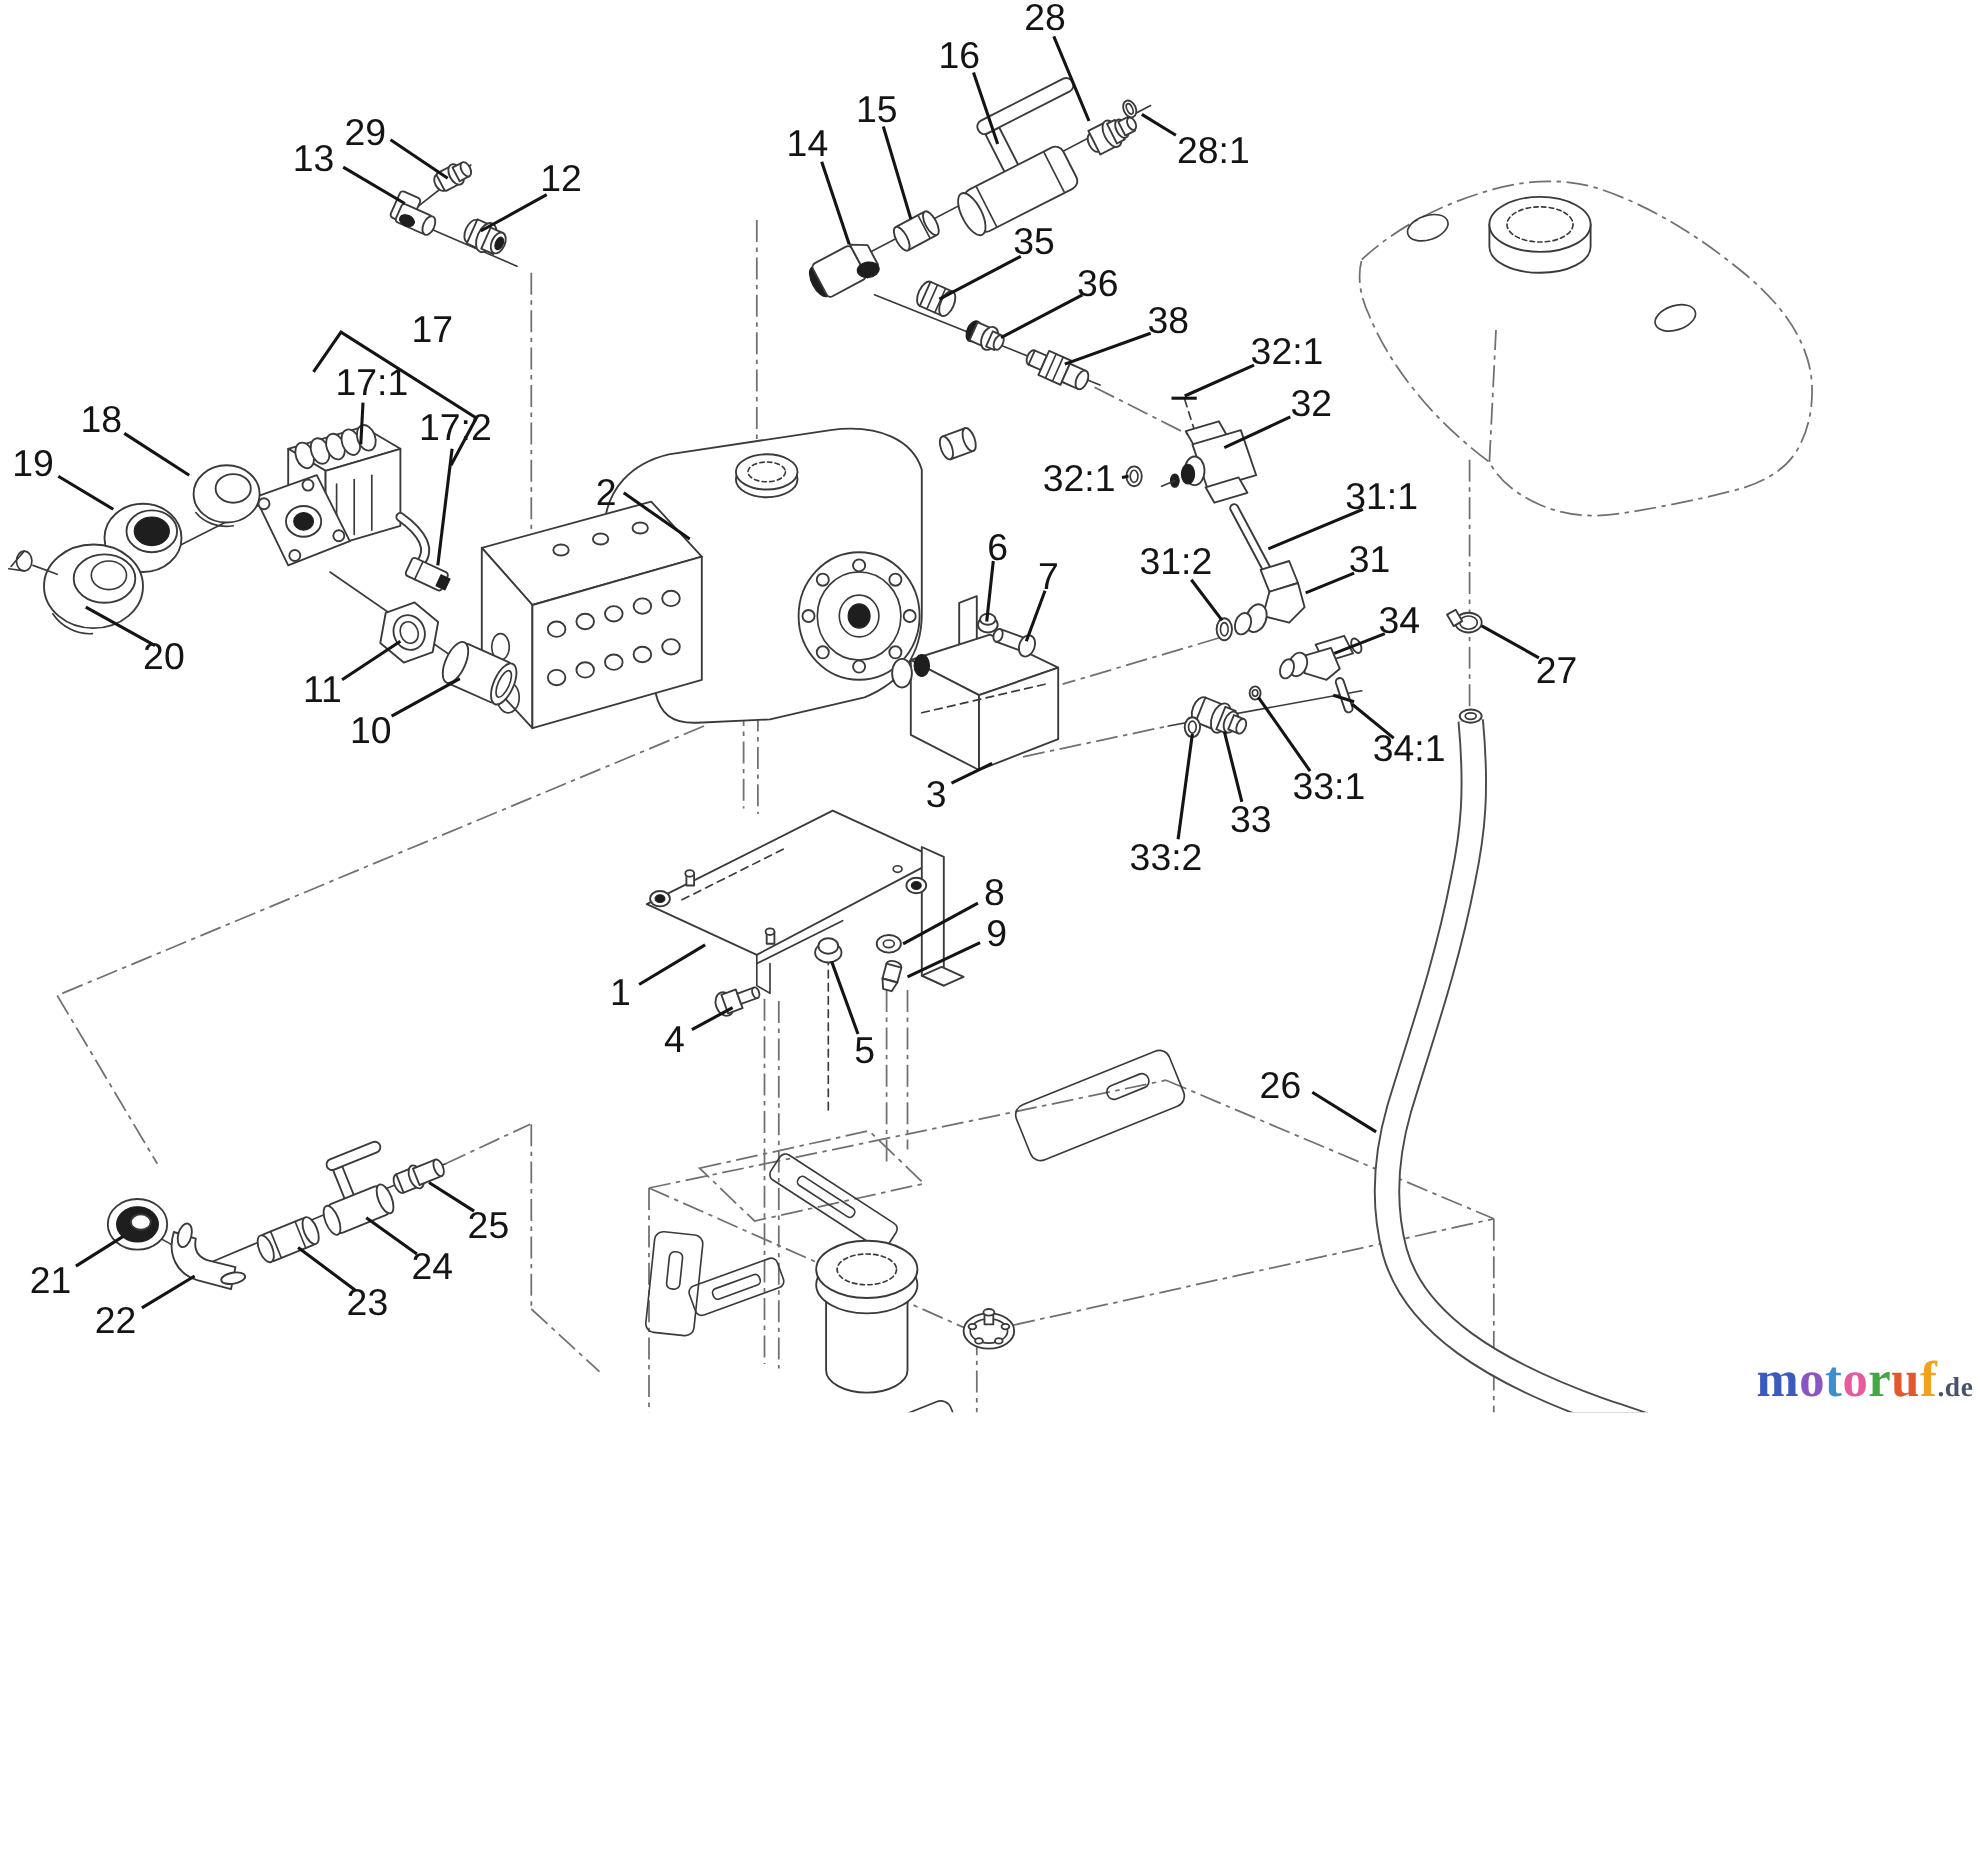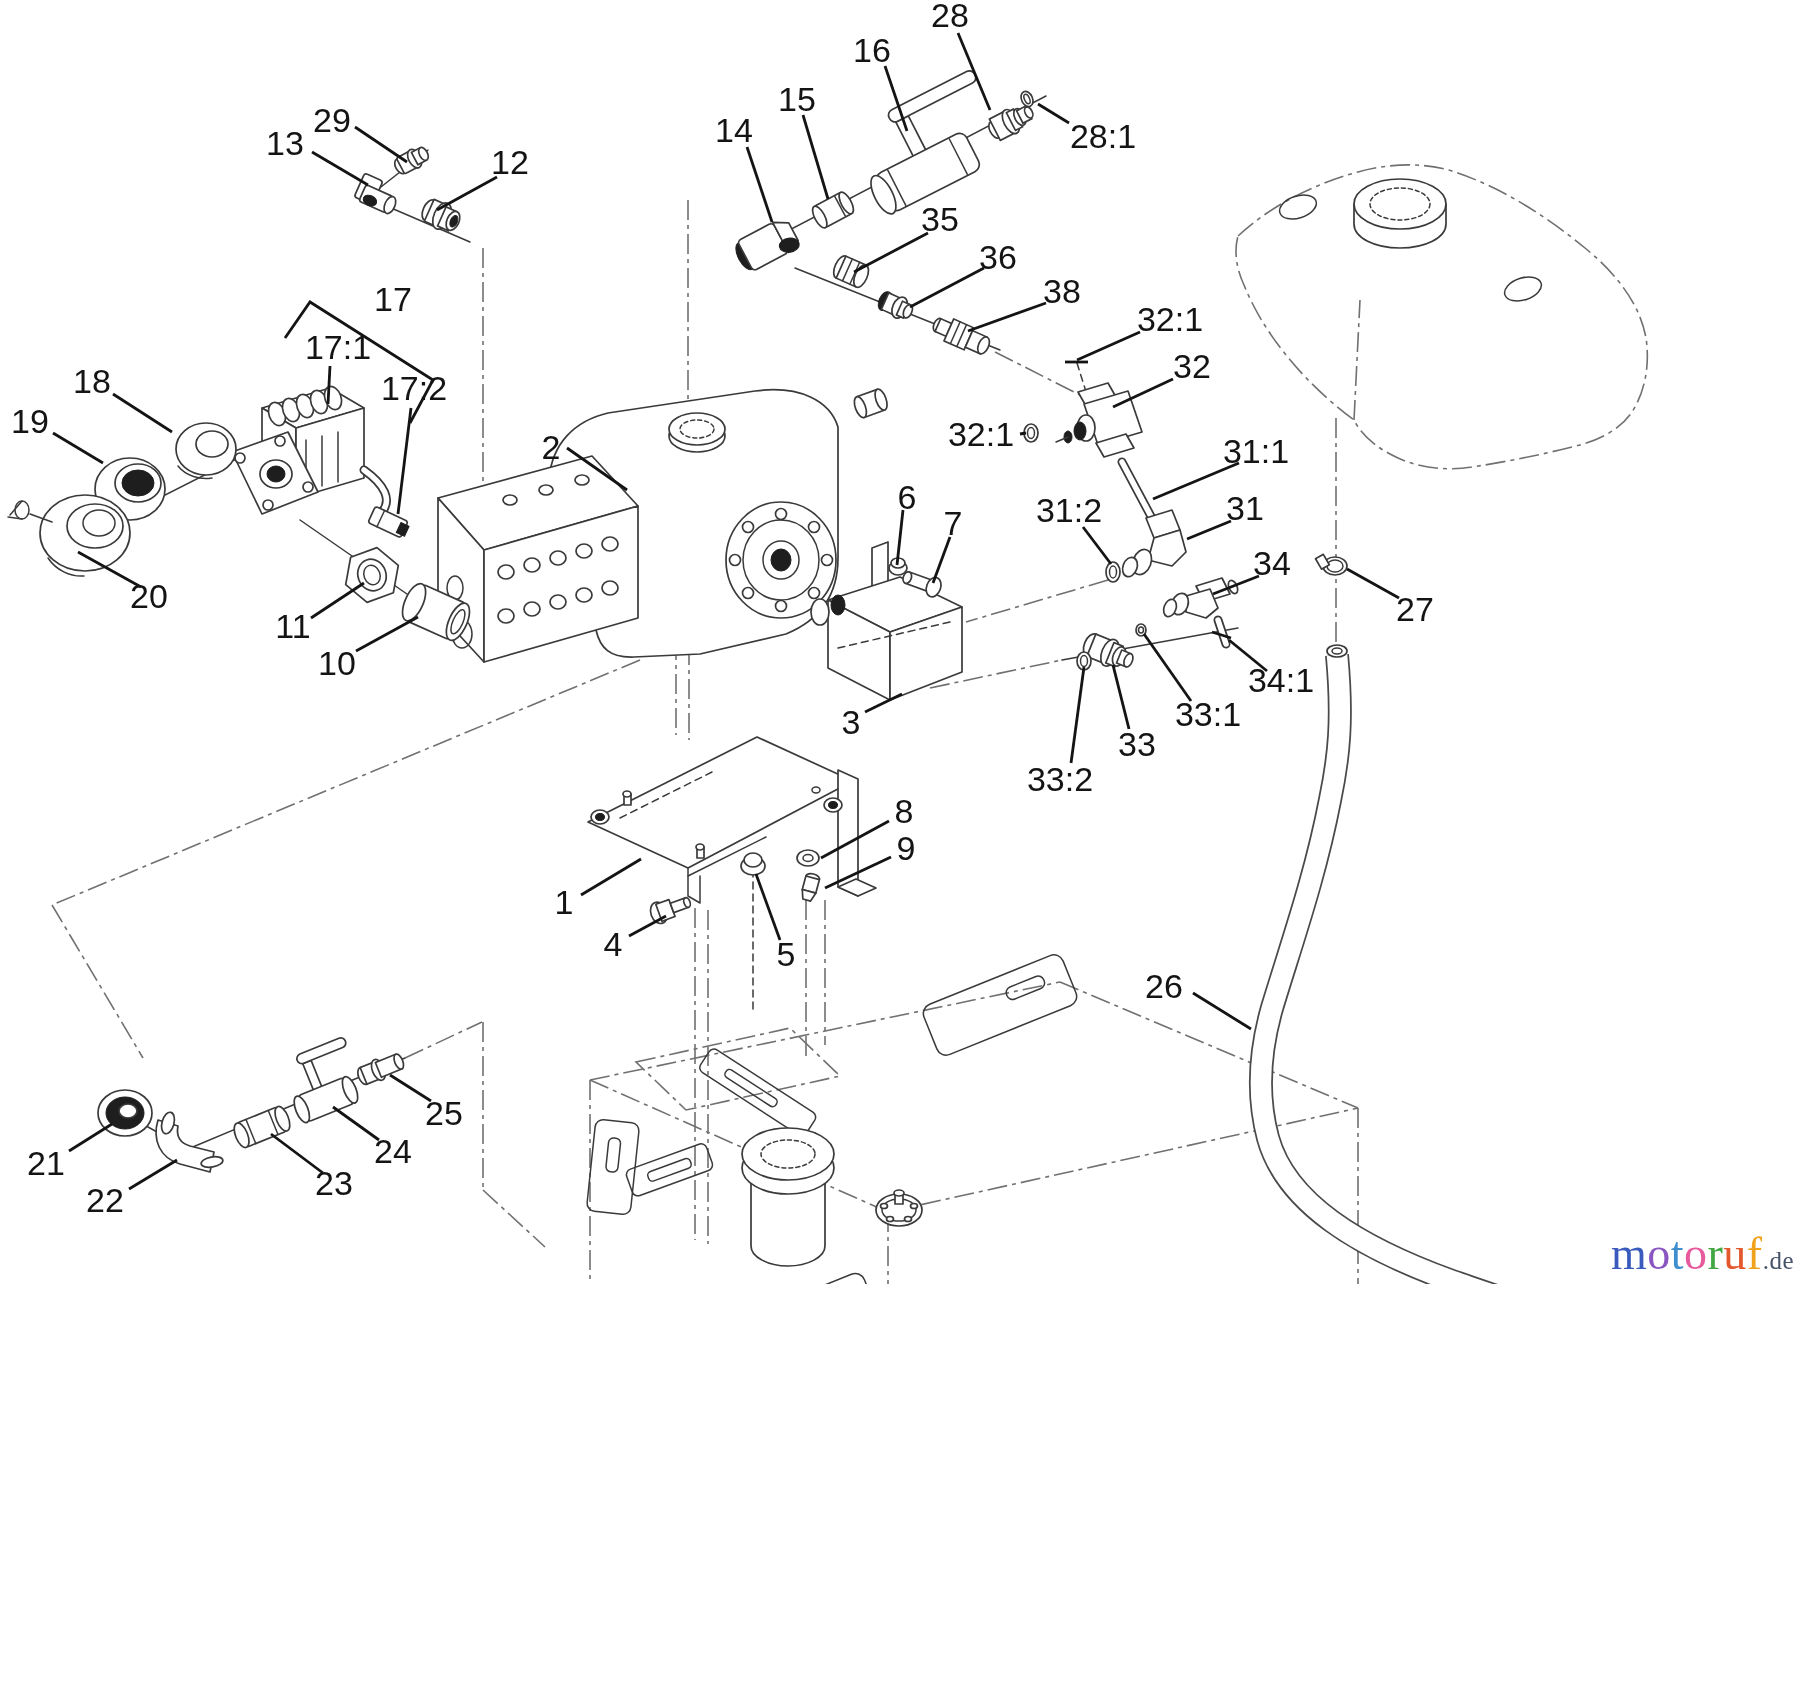--- a/index.html
+++ b/index.html
@@ -10,21 +10,21 @@
   .t{fill:none;stroke:#3a3a3a;stroke-width:1.5;stroke-linecap:round;stroke-linejoin:round}
   .dash{stroke-dasharray:7 5}
   .knurl{stroke-dasharray:4 3}
   .phantom{fill:none;stroke:#707070;stroke-width:1.6;stroke-dasharray:20 5 4 5}
   .leader{stroke:#141414;stroke-width:2.8;fill:none}
   .callout{font-family:"Liberation Sans",sans-serif;font-size:34px;fill:#141414;text-anchor:middle}
   .hose-o{fill:none;stroke:#4a4a4a;stroke-width:24}
   .hose-i{fill:none;stroke:#ffffff;stroke-width:20.5}
   .pipe-o{fill:none;stroke:#3a3a3a;stroke-width:9;stroke-linecap:round}
   .pipe-i{fill:none;stroke:#ffffff;stroke-width:5.5;stroke-linecap:round}
-  .wm{position:absolute;right:6px;bottom:4px;font-family:"Liberation Serif",serif;font-weight:normal;font-size:46px;letter-spacing:.5px;white-space:nowrap}
+  .wm{position:absolute;right:6px;bottom:4px;font-family:"Liberation Serif",serif;font-weight:bold;font-size:46px;letter-spacing:.5px;white-space:nowrap}
   .wm .de{font-size:25px}
 </style>
 </head>
 <body>
 
 <div class="stage">
 <svg width="1800" height="1696" viewBox="0 0 1800 1696">
   <defs>
     <g id="barbfit">
       <rect class="t" x="-34" y="-17" width="68" height="34" rx="10"></rect>

